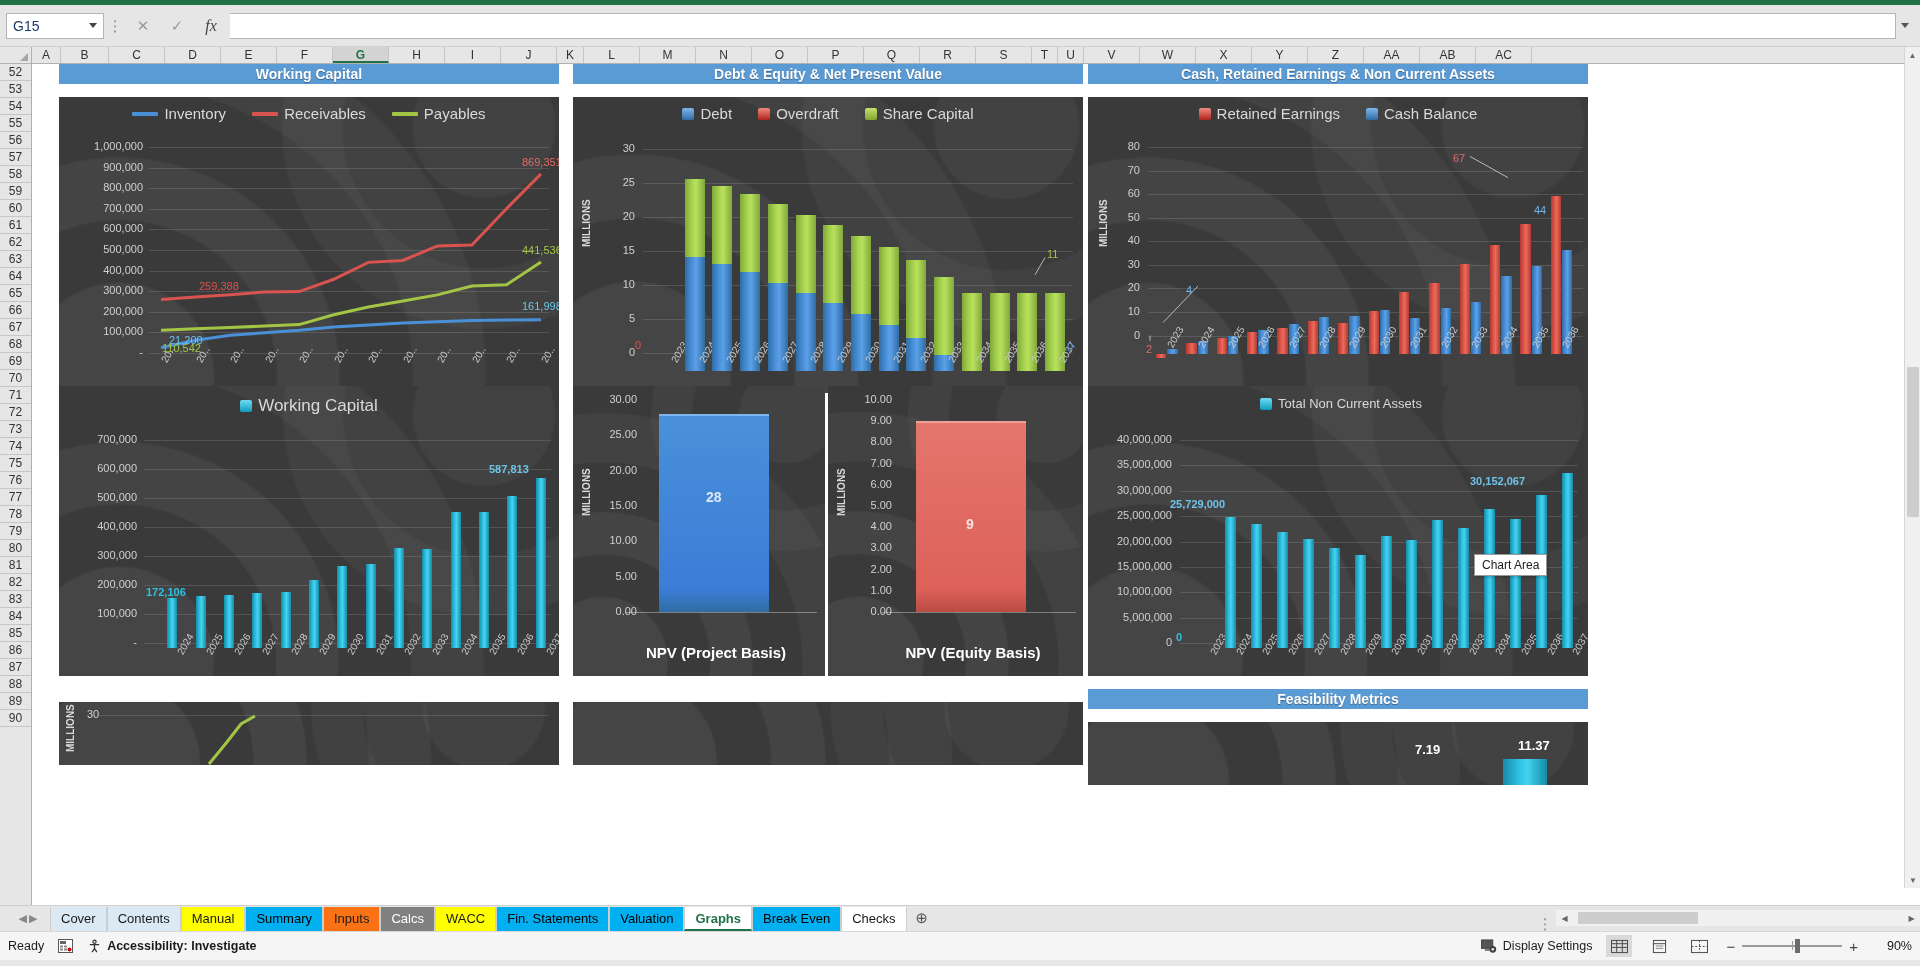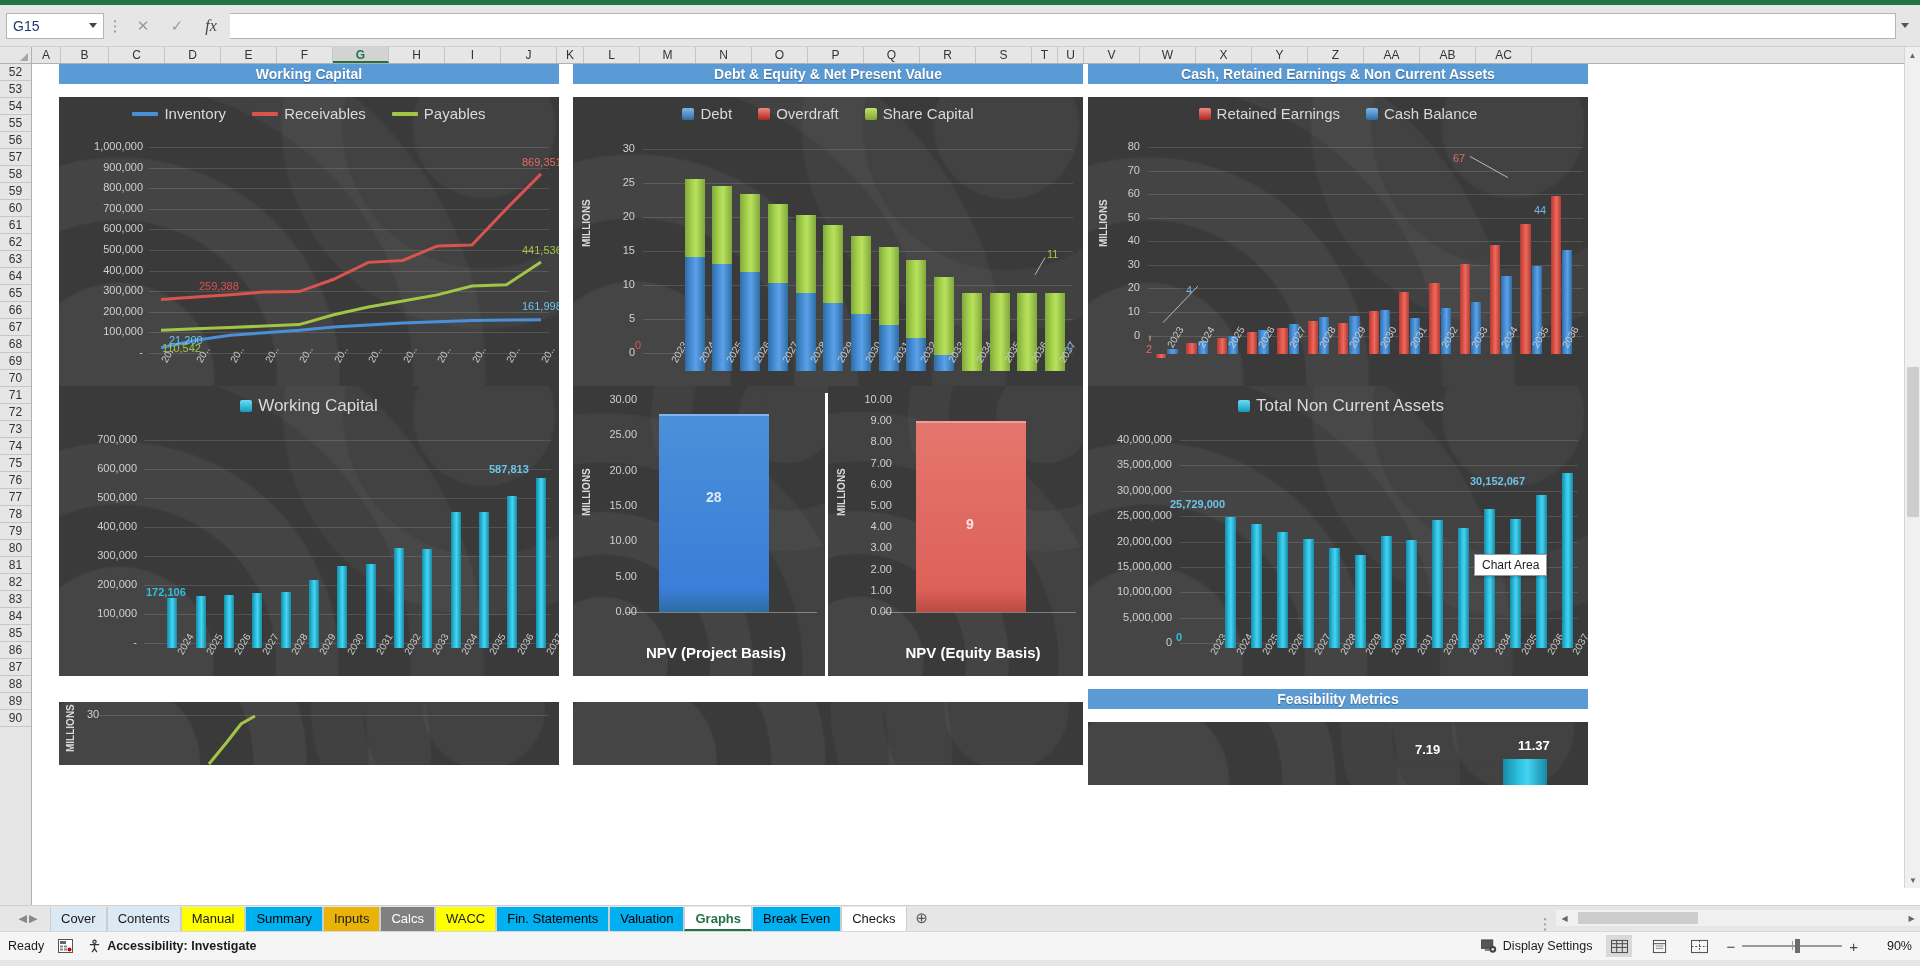--- a/index.html
+++ b/index.html
@@ -597,21 +597,21 @@
                 <div style="position: absolute; left: 70px; top: 258px; width: 150px; text-align: center; color: rgb(255, 255, 255); font-weight: bold; font-size: 15px;">NPV (Equity Basis)</div>
               </div>
           </div>
         </div>
       </div>
 
       <div class="panel" style="left:1056px;top:322px;width:500px;">
         <div class="chart" style="height:290px;">
           <div class="chart-inner">
             <div class="legend" style="padding-top:10px;">
-              <div class="legend-item" style="font-size:17px;padding-left:6px;">
+              <div class="legend-item" style="font-size:13px;padding-left:6px;">
                 <span class="lg-sq" style="background:linear-gradient(#6ddcf5,#119cbd)"></span>
                 <span>Total Non Current Assets</span>
               </div>
             </div>
             <div id="tnca-plot" style="position:absolute;left:0;top:42px;right:0;bottom:0;">
                 <div class="gl" style="left: 92px; top: 215px; width: 398px;"></div>
                 <div class="axis-lbl r" style="left: 4px; top: 208px; width: 80px;">0</div>
                 <div class="gl" style="left: 92px; top: 189.625px; width: 398px;"></div>
                 <div class="axis-lbl r" style="left: 4px; top: 182.625px; width: 80px;">5,000,000</div>
                 <div class="gl" style="left: 92px; top: 164.25px; width: 398px;"></div>
@@ -708,21 +708,21 @@
 <div class="tabbar">
   <div class="navarrows">
     <span>◀</span>
     <span>▶</span>
   </div>
   <div id="tabs" style="display:flex;align-items:flex-end;">
       <div class="tab" style="background: rgb(219, 233, 245);">Cover</div>
       <div class="tab" style="background: rgb(219, 233, 245);">Contents</div>
       <div class="tab" style="background: rgb(255, 255, 0);">Manual</div>
       <div class="tab" style="background: rgb(0, 176, 240); color: rgb(0, 0, 0);">Summary</div>
-      <div class="tab" style="background: #eab308;">Inputs</div>
+      <div class="tab" style="background: #f97316;">Inputs</div>
       <div class="tab" style="background: rgb(128, 128, 128); color: rgb(255, 255, 255);">Calcs</div>
       <div class="tab" style="background: rgb(255, 255, 0);">WACC</div>
       <div class="tab" style="background: rgb(0, 176, 240); color: rgb(0, 0, 0);">Fin. Statements</div>
       <div class="tab" style="background: rgb(0, 176, 240); color: rgb(0, 0, 0);">Valuation</div>
       <div class="tab active">Graphs</div>
       <div class="tab" style="background: rgb(0, 176, 240); color: rgb(0, 0, 0);">Break Even</div>
       <div class="tab" style="background: rgb(255, 255, 255);">Checks</div>
     </div>
   <div class="addsheet">⊕</div>
   <div class="tabspacer"></div>

